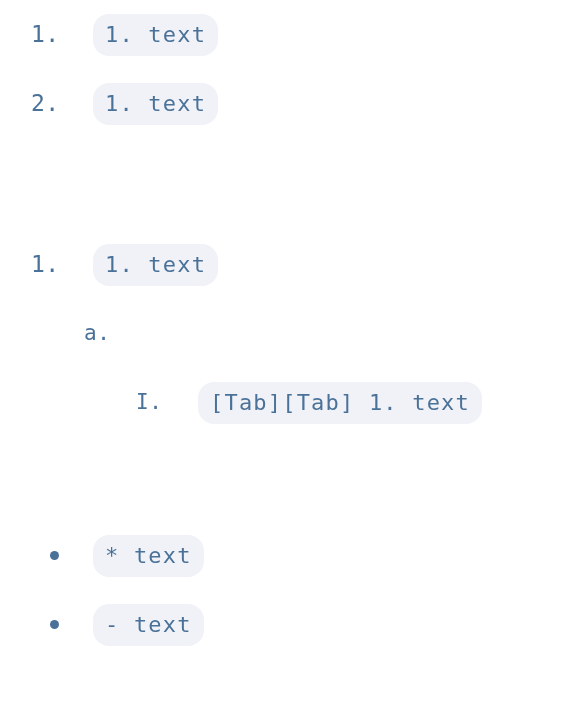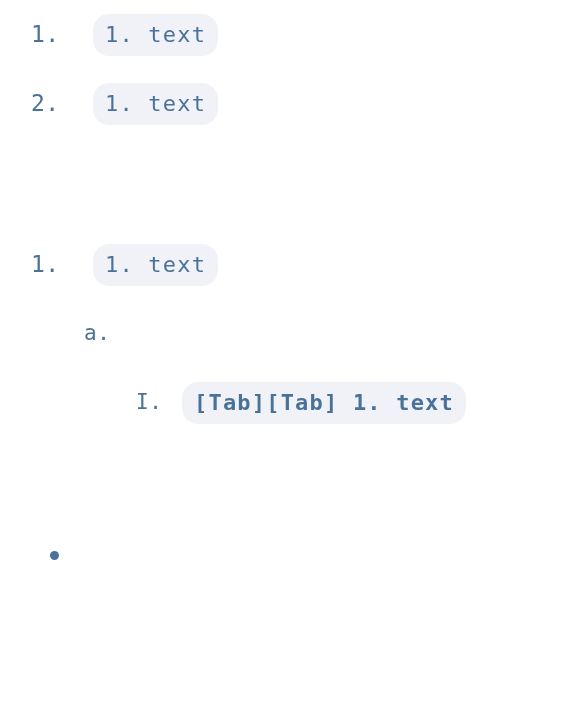--- a/index.html
+++ b/index.html
@@ -72,21 +72,21 @@
     background: #f0f2f7;
     color: #4a7299;
     font-family: "DejaVu Sans Mono", monospace;
     font-size: 22px;
     line-height: 38px;
     letter-spacing: 1.2px;
     white-space: pre;
   }
   .chip.at1 { left: 93px; }
   .chip.at2 { left: 146px; }
-  .chip.at3 { left: 182px; font-weight: bold; }
+  .chip.at3 { left: 198px; }
 </style>
 </head>
 <body>
 
 <div class="page">
 
   <div class="list-block" id="block-ordered-basic">
 
     <div class="list-row">
       <span class="marker lvl1">1.</span>
@@ -115,18 +115,23 @@
       <span class="marker lvl3">I.</span>
       <span class="chip at3">[Tab][Tab] 1. text</span>
     </div>
 
   </div>
 
   <div class="list-block" id="block-unordered">
 
     <div class="list-row">
       <span class="bullet-dot"></span>
+      <span class="chip at1">* text</span>
     </div>
 
+    <div class="list-row">
+      <span class="bullet-dot"></span>
+      <span class="chip at1">- text</span>
+    </div>
 
   </div>
 
 </div>
 
 </body></html>

